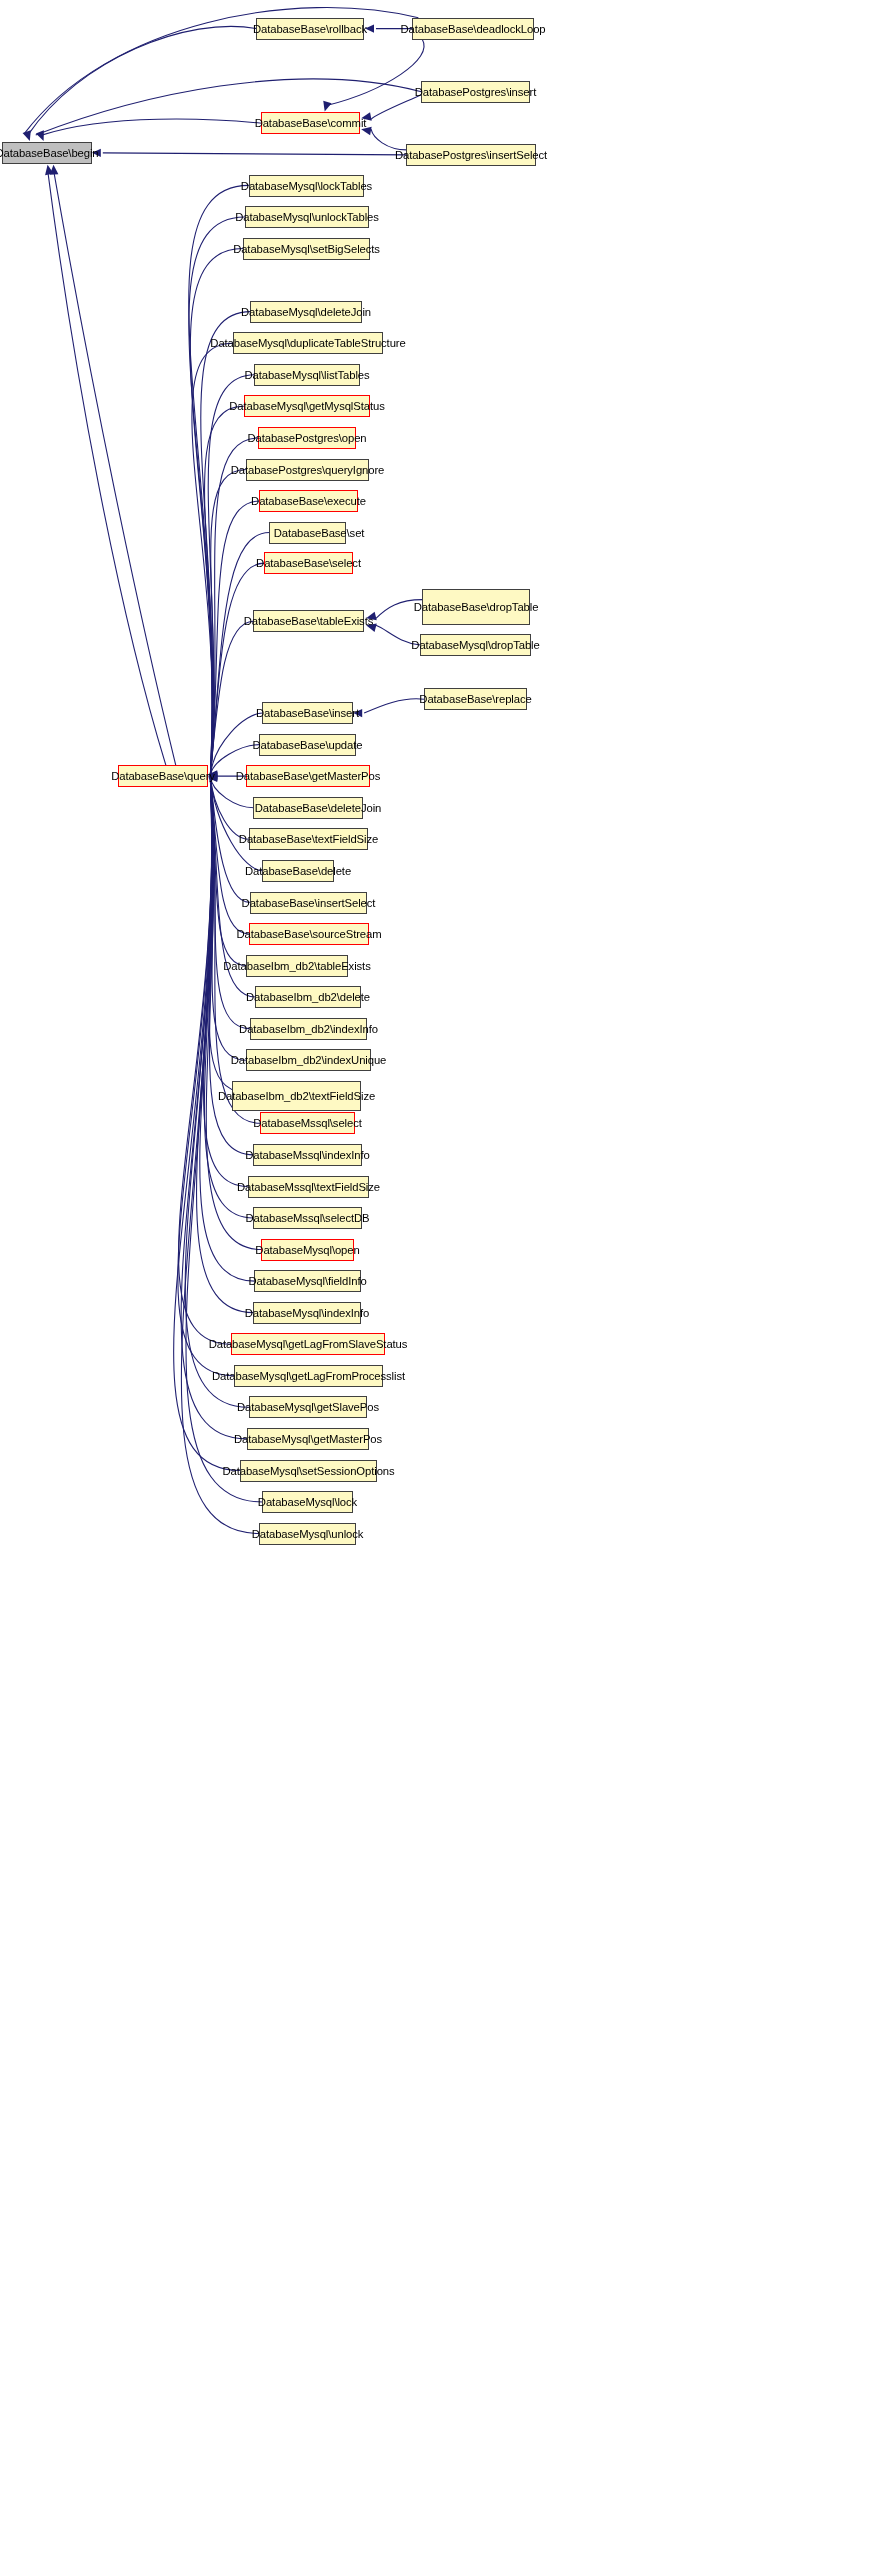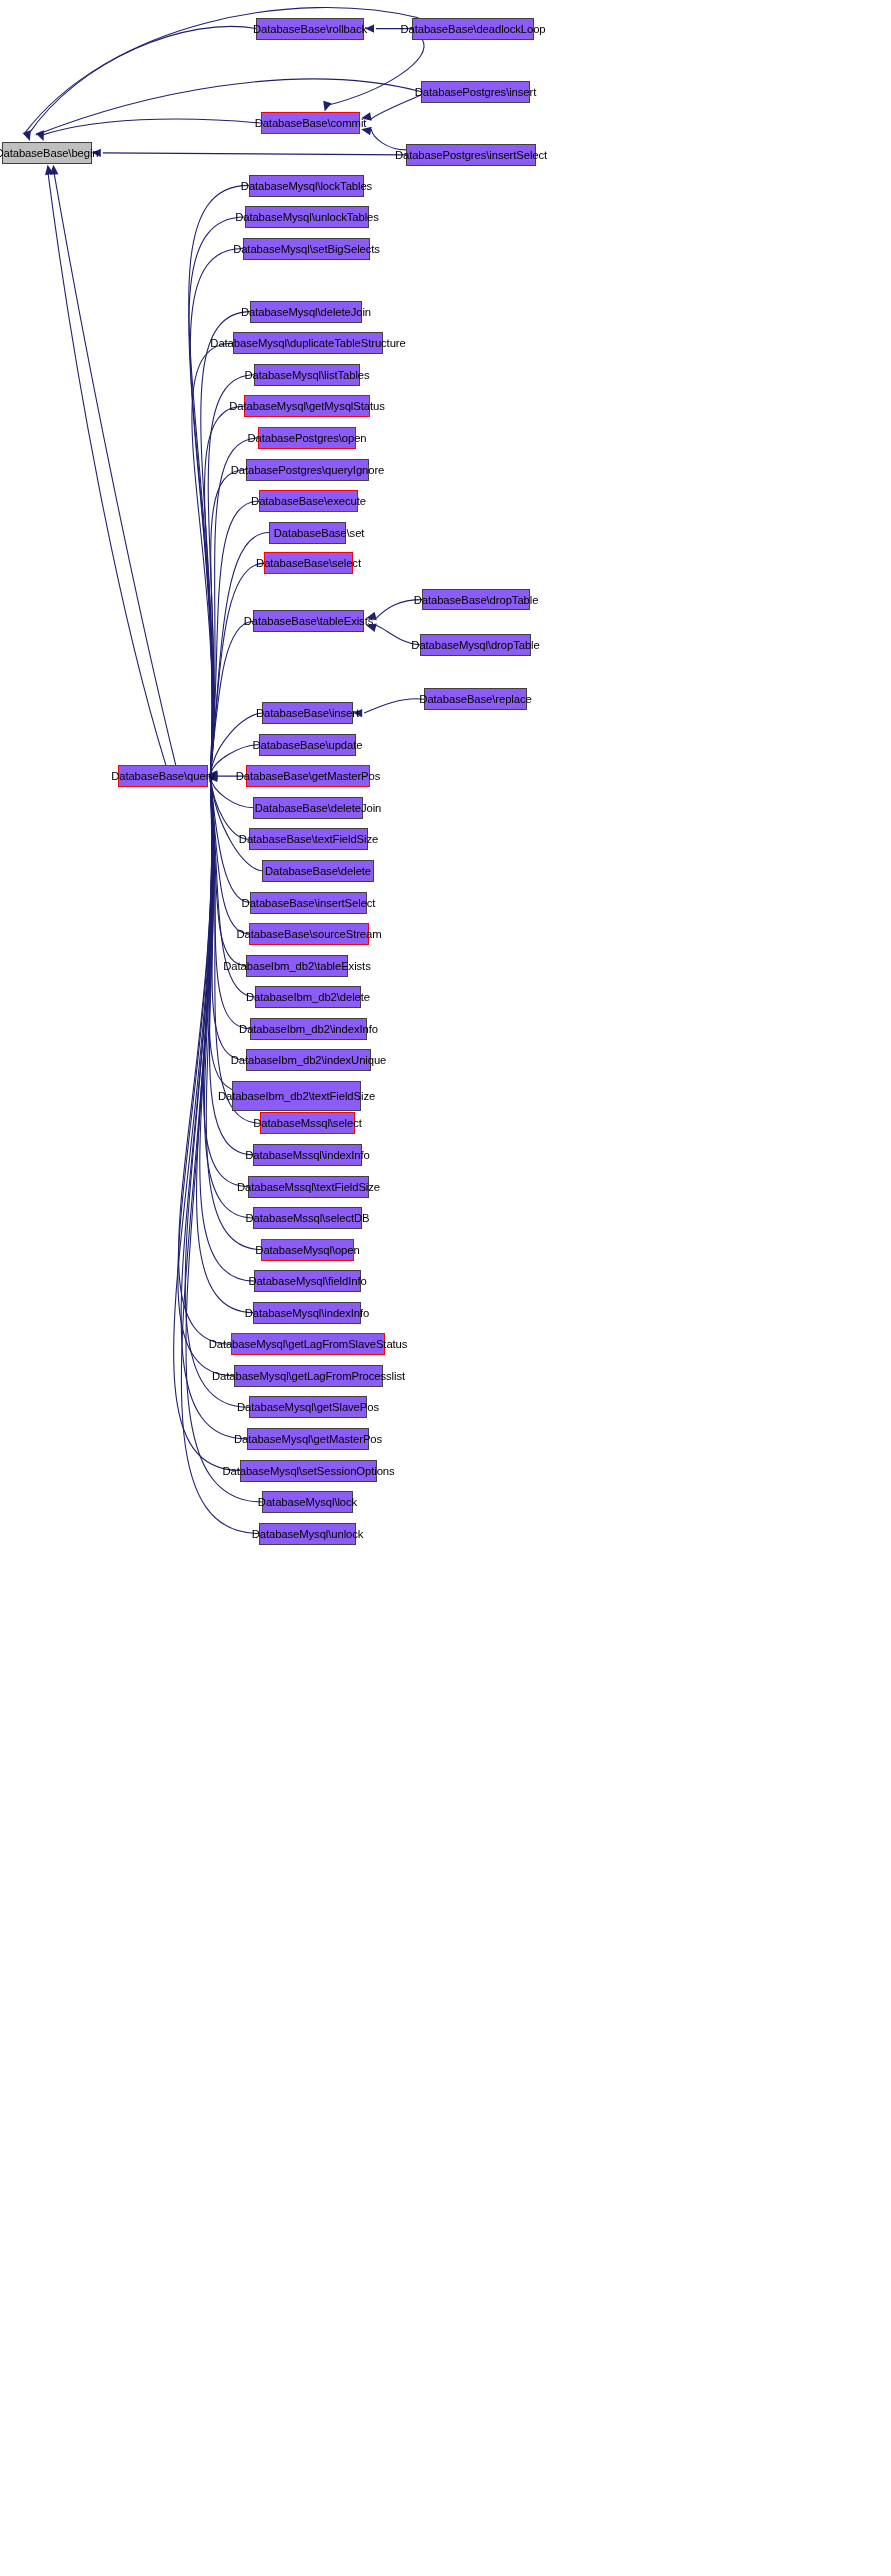--- a/index.html
+++ b/index.html
@@ -1,19 +1,19 @@
 <!DOCTYPE html>
 <html><head>
 <meta charset="utf-8">
 <style>
   html,body{margin:0;padding:0;background:#ffffff;}
   body{width:892px;height:2576px;position:relative;font-family:"Liberation Sans",sans-serif;overflow:hidden;}
   #graph{position:absolute;left:0;top:0;width:892px;height:2576px;}
   .node{position:absolute;box-sizing:border-box;display:flex;align-items:center;justify-content:center;
-        background:#8b5cf6;border:1px solid #404040;height:22px;font-size:11.3px;color:#000000;
+        background:#fef9c3;border:1px solid #404040;height:22px;font-size:11.3px;color:#000000;
         white-space:nowrap;letter-spacing:-0.1px;}
   .node.red{border:1px solid #ff0000;}
   .node.root{background:#bfbfbf;border:1px solid #404040;}
   svg{position:absolute;left:0;top:0;overflow:visible;}
   .edge{fill:none;stroke:#1f1f70;stroke-width:1.1;}
   .arrow{fill:#1f1f70;stroke:none;}
 </style>
 </head>
 <body>
 
@@ -148,21 +148,21 @@
       </div>
       <div class="node red" style="left: 259px; top: 490px; width: 99px; height: 22px;">
         <span>DatabaseBase\execute</span>
       </div>
       <div class="node" style="left: 269px; top: 522px; width: 77px; height: 22px; padding-left: 23px;">
         <span>DatabaseBase\set</span>
       </div>
       <div class="node red" style="left: 264px; top: 552px; width: 89px; height: 22px;">
         <span>DatabaseBase\select</span>
       </div>
-      <div class="node" style="left: 422px; top: 589px; width: 108px; height: 21px;">
+      <div class="node" style="left: 422px; top: 589px; width: 108px; height: 36px;">
         <span>DatabaseBase\dropTable</span>
       </div>
       <div class="node" style="left: 253px; top: 610px; width: 111px; height: 22px;">
         <span>DatabaseBase\tableExists</span>
       </div>
       <div class="node" style="left: 420px; top: 634px; width: 111px; height: 22px;">
         <span>DatabaseMysql\dropTable</span>
       </div>
       <div class="node" style="left: 424px; top: 688px; width: 103px; height: 22px;">
         <span>DatabaseBase\replace</span>
@@ -175,21 +175,21 @@
       </div>
       <div class="node red" style="left: 246px; top: 765px; width: 124px; height: 22px;">
         <span>DatabaseBase\getMasterPos</span>
       </div>
       <div class="node" style="left: 253px; top: 797px; width: 110px; height: 22px; padding-left: 20px;">
         <span>DatabaseBase\deleteJoin</span>
       </div>
       <div class="node" style="left: 249px; top: 828px; width: 119px; height: 22px;">
         <span>DatabaseBase\textFieldSize</span>
       </div>
-      <div class="node" style="left: 262px; top: 860px; width: 112px; height: 22px; justify-content: center;">
+      <div class="node" style="left: 262px; top: 860px; width: 72px; height: 22px; justify-content: center;">
         <span>DatabaseBase\delete</span>
       </div>
       <div class="node" style="left: 250px; top: 892px; width: 117px; height: 22px;">
         <span>DatabaseBase\insertSelect</span>
       </div>
       <div class="node red" style="left: 249px; top: 923px; width: 120px; height: 22px;">
         <span>DatabaseBase\sourceStream</span>
       </div>
       <div class="node" style="left: 246px; top: 955px; width: 102px; height: 22px;">
         <span>DatabaseIbm_db2\tableExists</span>

